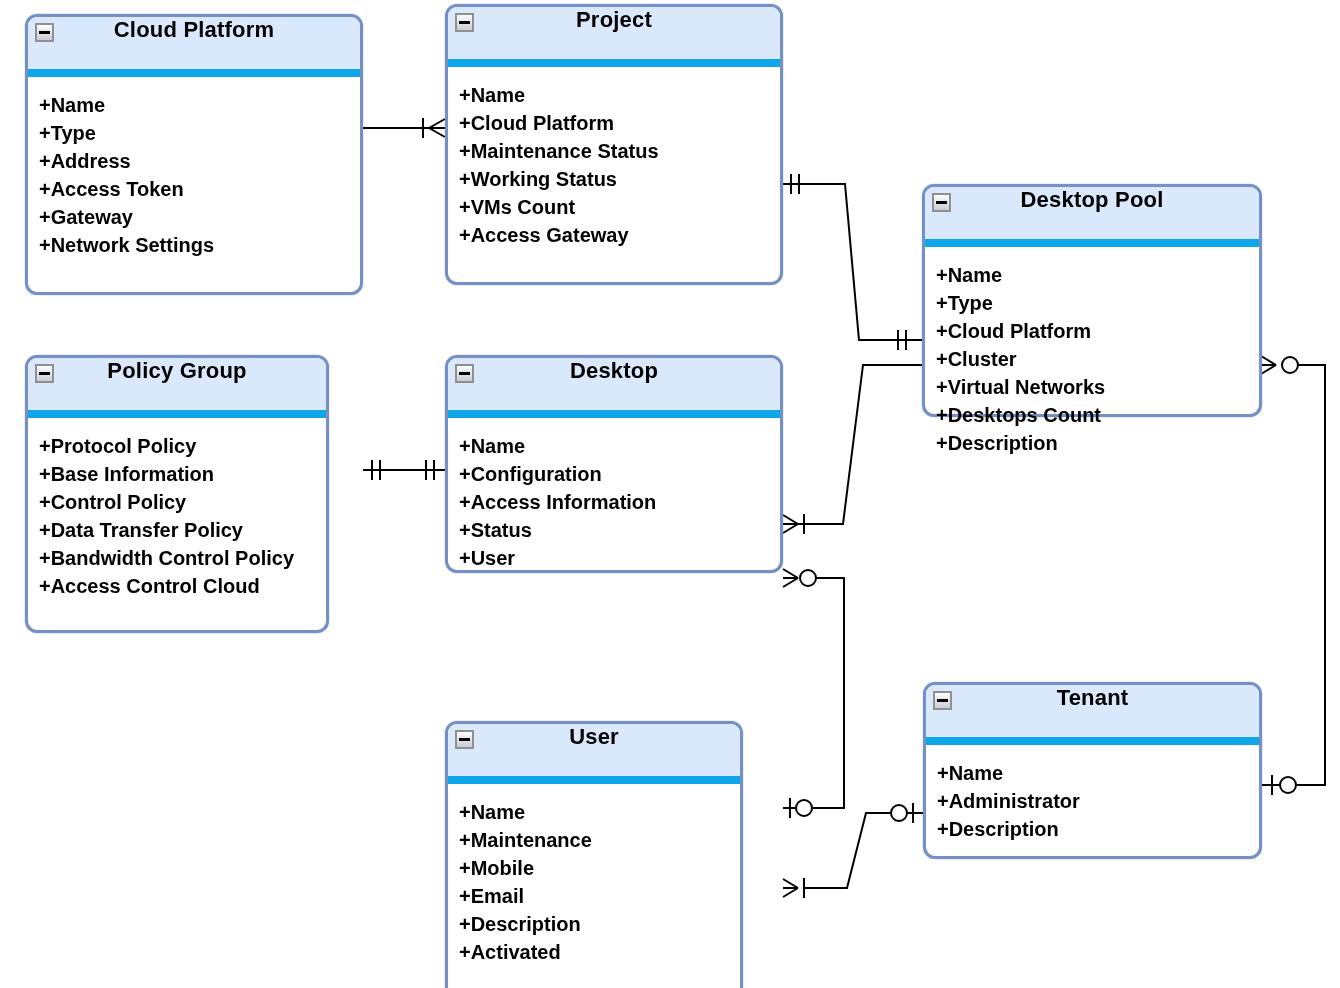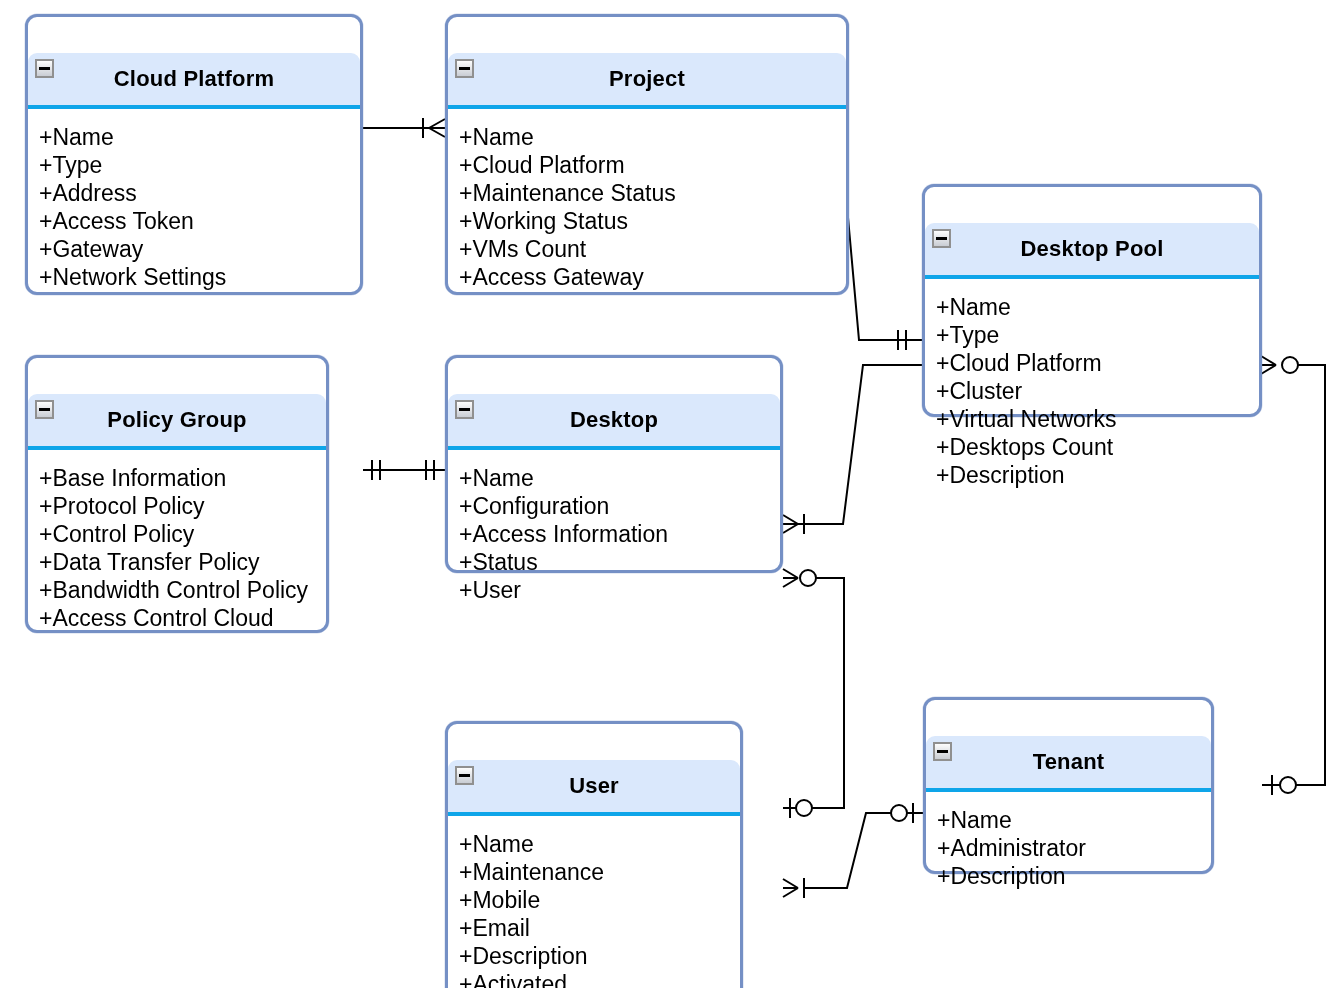--- a/index.html
+++ b/index.html
@@ -20,27 +20,25 @@
     border-radius: 12px;
     box-sizing: border-box;
     display: flex;
     flex-direction: column;
     box-shadow: 0 0 0 0.5px rgba(117,144,197,0.35);
   }
   .entity-header {
     flex: 0 0 auto;
     height: 52px;
     background: #dae8fc;
-    border-bottom: 4px solid #0ea5e9;
+    border-bottom: 8px solid #0ea5e9;
     border-radius: 9px 9px 0 0;
     position: relative;
     display: flex;
-    align-items: center;
     justify-content: center;
-    margin-top: 36px;
   }
   .entity-title {
     font-size: 22px;
     font-weight: bold;
     color: #000000;
     letter-spacing: 0.2px;
   }
   .collapse-btn {
     position: absolute;
     top: 6px; left: 7px;
@@ -50,23 +48,24 @@
     box-sizing: border-box;
     display: flex;
     align-items: center;
     justify-content: center;
     cursor: pointer;
   }
   .minus-bar { width: 11px; height: 3px; background: #000000; }
   .entity-body {
     flex: 1 1 auto;
     padding: 14px 10px 6px 11px;
-    font-size: 23px;
+    font-size: 20px;
     line-height: 28px;
     color: #000000;
+    font-weight: bold;
   }
   .attr { white-space: nowrap; }
   .conn { stroke: #000000; stroke-width: 2; fill: none; }
   .conn-circle { stroke: #000000; stroke-width: 2; fill: #ffffff; }
 </style>
 </head>
 <body>
 
 <div id="connector-layer">
   <svg width="1340" height="988" viewBox="0 0 1340 988" xmlns="http://www.w3.org/2000/svg">
@@ -134,21 +133,21 @@
   <div class="entity-body">
       <div class="attr">+Name</div>
       <div class="attr">+Type</div>
       <div class="attr">+Address</div>
       <div class="attr">+Access Token</div>
       <div class="attr">+Gateway</div>
       <div class="attr">+Network Settings</div>
     </div>
 </div>
 
-<div class="entity" style="left:445px; top:14px; width:404px; height:281px">
+<div class="entity" style="left:445px; top:4px; width:338px; height:281px">
   <div class="entity-header">
     <span class="collapse-btn">
         <span class="minus-bar"></span>
       </span>
     <span class="entity-title">Project</span>
   </div>
   <div class="entity-body">
       <div class="attr">+Name</div>
       <div class="attr">+Cloud Platform</div>
       <div class="attr">+Maintenance Status</div>
@@ -177,22 +176,22 @@
 </div>
 
 <div class="entity" style="left:25px; top:355px; width:304px; height:278px">
   <div class="entity-header">
     <span class="collapse-btn">
         <span class="minus-bar"></span>
       </span>
     <span class="entity-title">Policy Group</span>
   </div>
   <div class="entity-body">
+      <div class="attr">+Protocol Policy</div>
       <div class="attr">+Base Information</div>
-      <div class="attr">+Protocol Policy</div>
       <div class="attr">+Control Policy</div>
       <div class="attr">+Data Transfer Policy</div>
       <div class="attr">+Bandwidth Control Policy</div>
       <div class="attr">+Access Control Cloud</div>
     </div>
 </div>
 
 <div class="entity" style="left:445px; top:355px; width:338px; height:218px">
   <div class="entity-header">
     <span class="collapse-btn">
@@ -219,21 +218,21 @@
   <div class="entity-body">
       <div class="attr">+Name</div>
       <div class="attr">+Maintenance</div>
       <div class="attr">+Mobile</div>
       <div class="attr">+Email</div>
       <div class="attr">+Description</div>
       <div class="attr">+Activated</div>
     </div>
 </div>
 
-<div class="entity" style="left:923px; top:697px; width:291px; height:177px">
+<div class="entity" style="left:923px; top:682px; width:339px; height:177px">
   <div class="entity-header">
     <span class="collapse-btn">
         <span class="minus-bar"></span>
       </span>
     <span class="entity-title">Tenant</span>
   </div>
   <div class="entity-body">
       <div class="attr">+Name</div>
       <div class="attr">+Administrator</div>
       <div class="attr">+Description</div>

